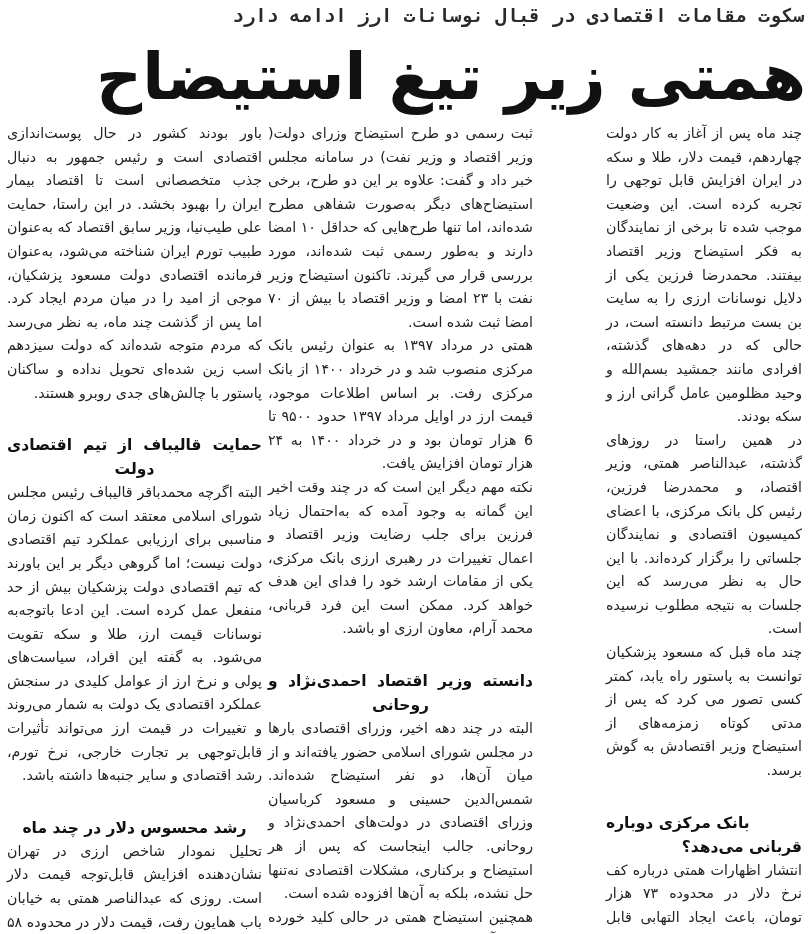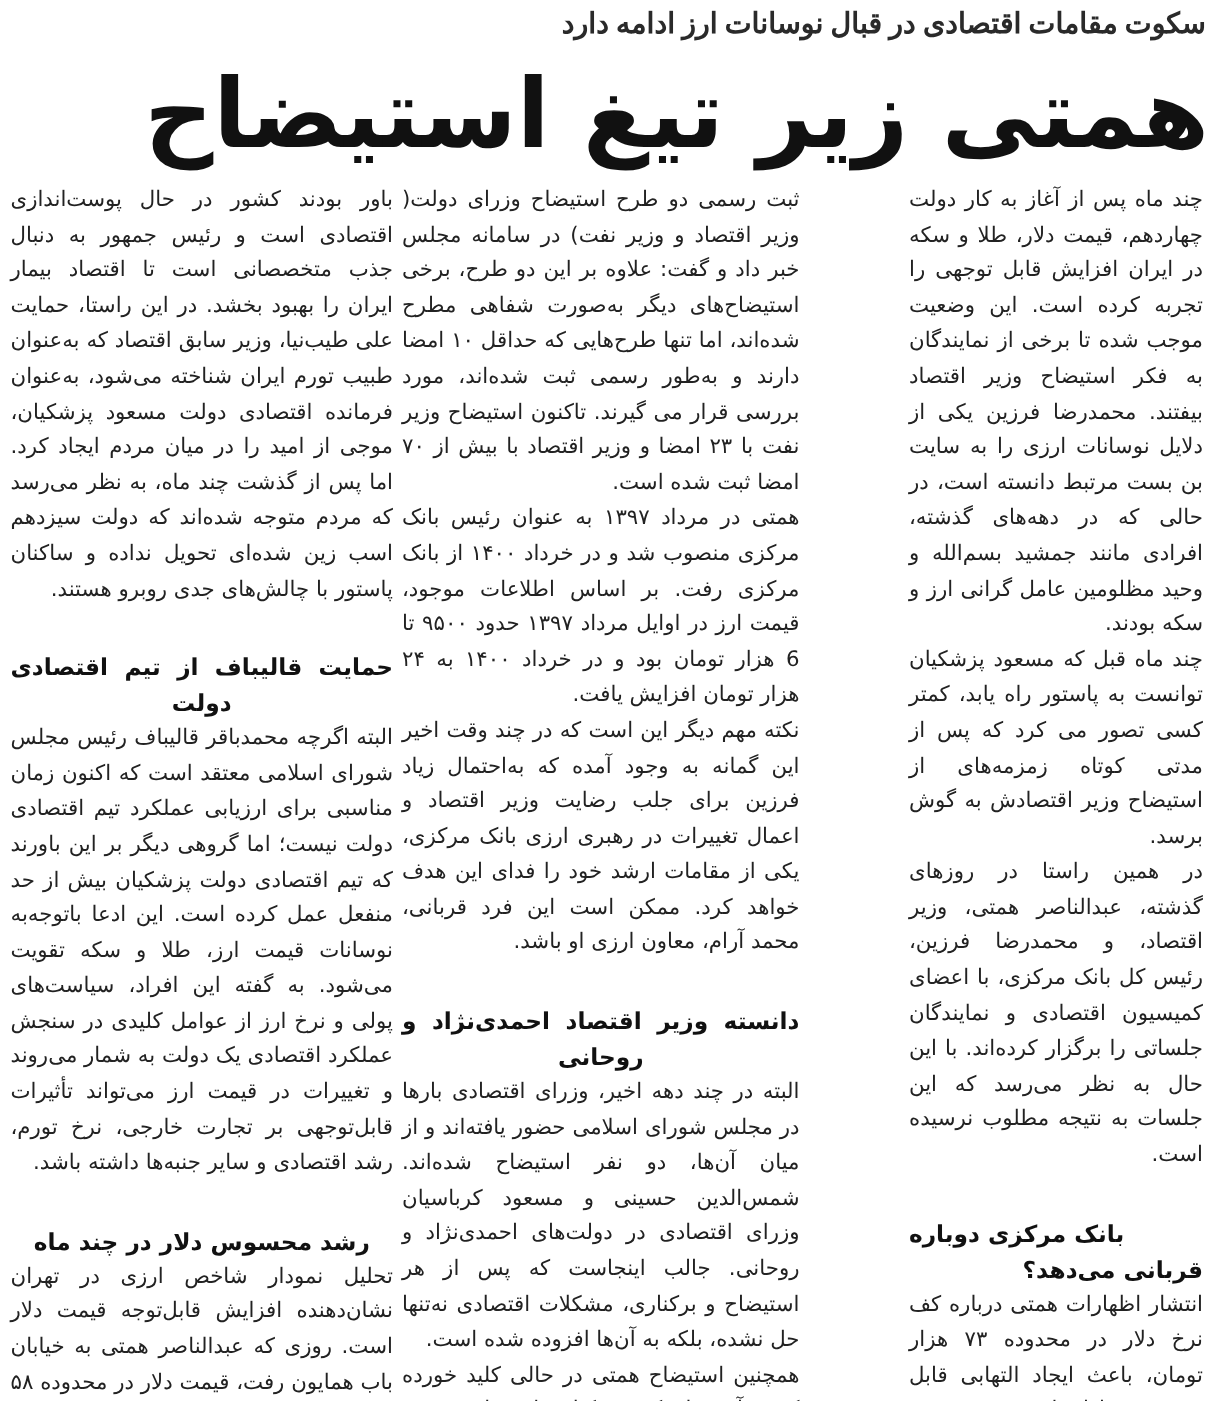--- a/index.html
+++ b/index.html
@@ -14,21 +14,21 @@
       position: relative;
       font-family: "DejaVu Sans", sans-serif;
       color: #1a1a1a;
     }
     .kicker {
       position: absolute;
       top: 2px;
       right: 6px;
       width: 420px;
       text-align: right;
-      font-family: Liberation Serif, serif;
+      font-family: Liberation Mono, monospace;
       font-size: 19px;
       font-weight: bold;
       color: #2a2a2a;
       line-height: 30px;
       white-space: nowrap;
     }
     .headline {
       position: absolute;
       top: 34px;
       right: 4px;
@@ -70,22 +70,22 @@
   </style>
 </head>
 <body>
 
 <div>
   <div class="kicker">سکوت مقامات اقتصادی در قبال نوسانات ارز ادامه دارد</div>
   <div class="headline">همتی زیر تیغ استیضاح</div>
 
   <div class="column col-1">
     <p class="para">چند ماه پس از آغاز به کار دولت چهاردهم، قیمت دلار، طلا و سکه در ایران افزایش قابل توجهی را تجربه کرده است. این وضعیت موجب شده تا برخی از نمایندگان به فکر استیضاح وزیر اقتصاد بیفتند. محمدرضا فرزین یکی از دلایل نوسانات ارزی را به سایت بن بست مرتبط دانسته است، در حالی که در دهه‌های گذشته، افرادی مانند جمشید بسم‌الله و وحید مظلومین عامل گرانی ارز و سکه بودند.</p>
+    <p class="para">در همین راستا در روزهای گذشته، عبدالناصر همتی، وزیر اقتصاد، و محمدرضا فرزین، رئیس کل بانک مرکزی، با اعضای کمیسیون اقتصادی و نمایندگان جلساتی را برگزار کرده‌اند. با این حال به نظر می‌رسد که این جلسات به نتیجه مطلوب نرسیده است.</p>
     <p class="para">چند ماه قبل که مسعود پزشکیان توانست به پاستور راه یابد، کمتر کسی تصور می کرد که پس از مدتی کوتاه زمزمه‌های از استیضاح وزیر اقتصادش به گوش برسد.</p>
-    <p class="para">در همین راستا در روزهای گذشته، عبدالناصر همتی، وزیر اقتصاد، و محمدرضا فرزین، رئیس کل بانک مرکزی، با اعضای کمیسیون اقتصادی و نمایندگان جلساتی را برگزار کرده‌اند. با این حال به نظر می‌رسد که این جلسات به نتیجه مطلوب نرسیده است.</p>
     <h3 class="subhead">بانک مرکزی دوباره قربانی می‌دهد؟</h3>
     <p class="para">انتشار اظهارات همتی درباره کف نرخ دلار در محدوده ۷۳ هزار تومان، باعث ایجاد التهابی قابل توجه در بازار ارز شد و حتی تکذیب این موضوع از سوی او نیز نتوانست تأثیرات منفی این اتفاقات را جبران کند. همتی اعلام کرده بود که فیلم سخنانش به‌صورت گزینشی منتشر شده است. او می توانست با انتشار فیلم کامل اظهاراتش، اثرات خبر نادرست منتشر شده را کاهش دهد، اما این اقدام در برنامه‌های او قرار نگرفت. همین امر موجب شده که عده‌ای از نمایندگان به فکر استیضاح بیفتند. برخی از نمایندگان می گویند سکوت کنیم تا دلار ۱۰۰ هزار تومان شود؟</p>
 
   </div>
 
   <div class="column col-2">
     <p class="para">ثبت رسمی دو طرح استیضاح وزرای دولت( وزیر اقتصاد و وزیر نفت) در سامانه مجلس خبر داد و گفت: علاوه بر این دو طرح، برخی استیضاح‌های دیگر به‌صورت شفاهی مطرح شده‌اند، اما تنها طرح‌هایی که حداقل ۱۰ امضا دارند و به‌طور رسمی ثبت شده‌اند، مورد بررسی قرار می گیرند. تاکنون استیضاح وزیر نفت با ۲۳ امضا و وزیر اقتصاد با بیش از ۷۰ امضا ثبت شده است.</p>
     <p class="para">همتی در مرداد ۱۳۹۷ به عنوان رئیس بانک مرکزی منصوب شد و در خرداد ۱۴۰۰ از بانک مرکزی رفت. بر اساس اطلاعات موجود، قیمت ارز در اوایل مرداد ۱۳۹۷ حدود ۹۵۰۰ تا 6 هزار تومان بود و در خرداد ۱۴۰۰ به ۲۴ هزار تومان افزایش یافت.</p>
     <p class="para">نکته مهم دیگر این است که در چند وقت اخیر این گمانه به وجود آمده که به‌احتمال زیاد فرزین برای جلب رضایت وزیر اقتصاد و اعمال تغییرات در رهبری ارزی بانک مرکزی، یکی از مقامات ارشد خود را فدای این هدف خواهد کرد. ممکن است این فرد قربانی، محمد آرام، معاون ارزی او باشد.</p>
     <h3 class="subhead">دانسته وزیر اقتصاد احمدی‌نژاد و روحانی</h3>

